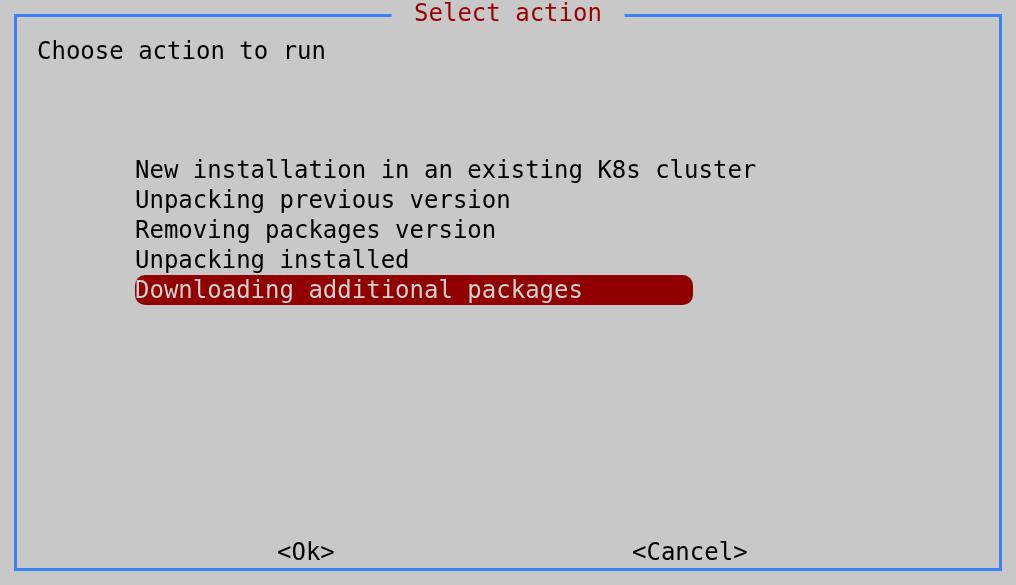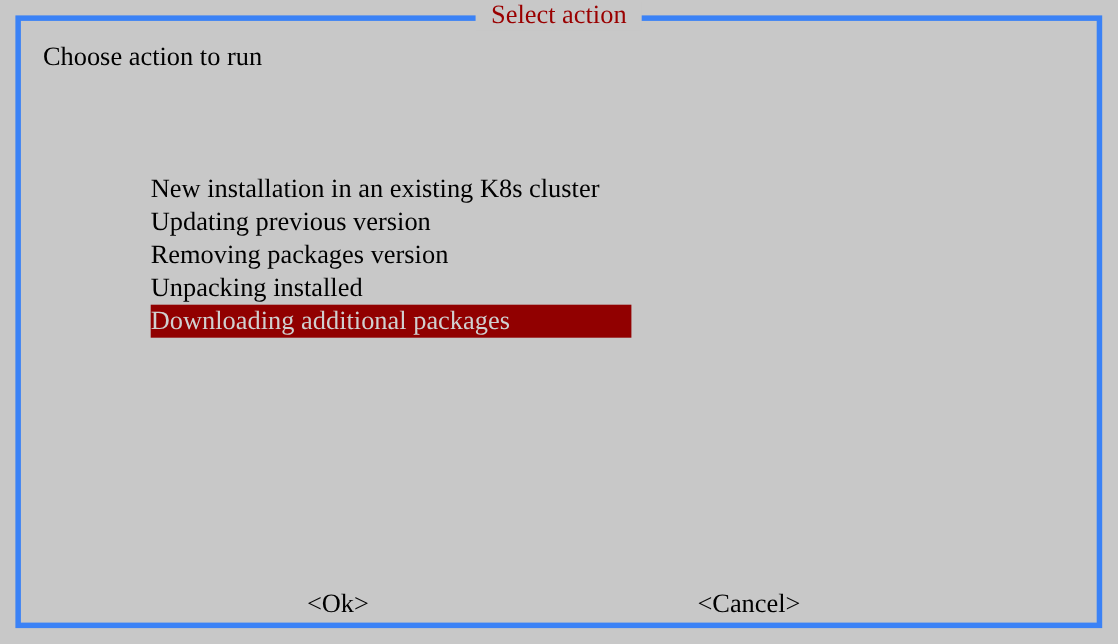--- a/index.html
+++ b/index.html
@@ -15,22 +15,21 @@
       height: 585px;
       position: relative;
       overflow: hidden;
     }
     .dialog {
       position: absolute;
       top: 14px;
       left: 14px;
       right: 14px;
       bottom: 14px;
-      border: 5px solid #3b82f6;
-      font-family: Liberation Serif, serif;
+      border: 3px solid #3b82f6;
     }
     .title {
       position: absolute;
       top: -18px;
       left: 50%;
       transform: translateX(-50%);
       background: #c8c8c8;
       color: #9a0000;
       padding: 0 8px;
       white-space: pre;
@@ -51,20 +50,21 @@
       color: #000;
       line-height: 30px;
       white-space: pre;
       display: inline-block;
       margin-top: 40px;
     }
     .option.selected {
       background: #910000;
       color: #d0d0d0;
       padding-right: 110px;
+      border-radius: 10px;
     }
     .option-row {
       height: 30px;
     }
     .buttons {
       position: absolute;
       bottom: 30px;
       left: 0;
       right: 0;
       display: flex;
@@ -84,21 +84,21 @@
     }
   </style>
 </head>
 <body>
 
 <div class="dialog">
   <div class="title"> Select action </div>
   <div class="prompt">Choose action to run</div>
   <div class="options">
     <div class="option-row"><span class="option">New installation in an existing K8s cluster</span></div>
-    <div class="option-row"><span class="option">Updating previous version</span></div>
+    <div class="option-row"><span class="option">Unpacking previous version</span></div>
     <div class="option-row"><span class="option">Removing packages version</span></div>
     <div class="option-row"><span class="option">Unpacking installed</span></div>
     <div class="option-row"><span class="option selected">Downloading additional packages</span></div>
   </div>
   <div class="buttons">
     <span class="button button-ok">&lt;Ok&gt;</span>
     <span class="button button-cancel">&lt;Cancel&gt;</span>
   </div>
 </div>
 

